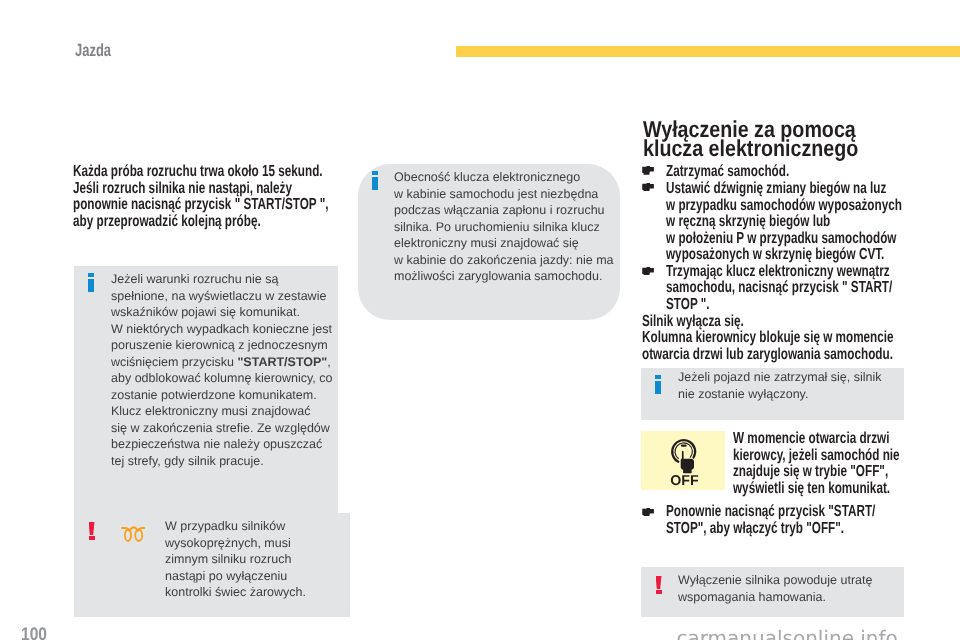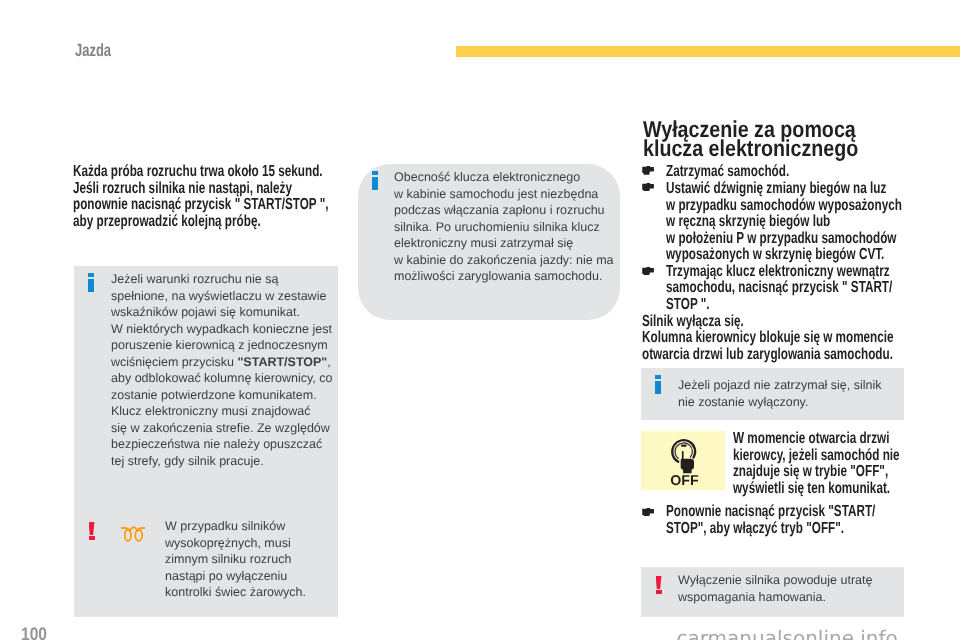--- a/index.html
+++ b/index.html
@@ -69,21 +69,21 @@
       <div class="boxln"><span>wciśnięciem przycisku </span><b>"START/STOP"</b><span>,</span></div>
       <div class="boxln">aby odblokować kolumnę kierownicy, co</div>
       <div class="boxln">zostanie potwierdzone komunikatem.</div>
       <div class="boxln">Klucz elektroniczny musi znajdować</div>
       <div class="boxln">się w zakończenia strefie. Ze względów</div>
       <div class="boxln">bezpieczeństwa nie należy opuszczać</div>
       <div class="boxln">tej strefy, gdy silnik pracuje.</div>
     </div>
   </div>
 
-  <div class="box" style="left:74px;top:497px;width:264px;height:104px;">
+  <div class="box" style="left:74px;top:497px;width:264px;height:104px;padding-left:12px;">
     <span class="icon-excl" style="left:14.5px;top:8.5px;">
         <i class="s"></i>
         <i class="d"></i>
       </span>
     <span class="glowplug" style="left:46.7px;top:11.5px;"><svg width="24.8" height="18.1" viewBox="0 0 25 16" preserveAspectRatio="none" aria-hidden="true">
           <path d="M0.9 2.7 H4.0 C6.3 2.7 7.7 3.8 8.7 5.2 C10.1 3.2 11.3 2.0 12.9 2.0 C14.5 2.0 15.6 3.2 16.8 5.2 C17.8 3.8 19.2 2.7 21.4 2.7 H24.1" fill="none" stroke="#f9a01b" stroke-width="1.8" stroke-linecap="round" stroke-linejoin="round"></path>
           <ellipse cx="7.0" cy="9.1" rx="3.1" ry="5.0" fill="none" stroke="#f9a01b" stroke-width="1.8"></ellipse>
           <ellipse cx="17.9" cy="9.1" rx="3.5" ry="5.0" fill="none" stroke="#f9a01b" stroke-width="1.8"></ellipse>
         </svg></span>
     <div class="blk" style="left:91px;top:5px;width:165px;">
@@ -98,21 +98,21 @@
   <div class="box" style="left:358px;top:148px;width:262px;height:156px;border-radius:32px;">
     <span class="icon-i" style="left:14.4px;top:7.1px;">
         <i class="d"></i>
         <i class="s"></i>
       </span>
     <div class="blk" style="left:36px;top:5px;width:230px;">
       <div class="boxln">Obecność klucza elektronicznego</div>
       <div class="boxln">w kabinie samochodu jest niezbędna</div>
       <div class="boxln">podczas włączania zapłonu i rozruchu</div>
       <div class="boxln">silnika. Po uruchomieniu silnika klucz</div>
-      <div class="boxln">elektroniczny musi zatrzymał się</div>
+      <div class="boxln">elektroniczny musi znajdować się</div>
       <div class="boxln">w kabinie do zakończenia jazdy: nie ma</div>
       <div class="boxln">możliwości zaryglowania samochodu.</div>
     </div>
   </div>
 
   <div class="title" style="left:642.5px;top:104px;width:320px;">
     <div>Wyłączenie za pomocą</div>
     <div>klucza elektronicznego</div>
   </div>
 
@@ -147,21 +147,21 @@
     <div class="ln">Silnik wyłącza się.</div>
     <div class="ln">Kolumna kierownicy blokuje się w momencie</div>
     <div class="ln">otwarcia drzwi lub zaryglowania samochodu.</div>
   </div>
 
   <div class="box" style="left:641px;top:352px;width:263px;height:52px;">
     <span class="icon-i" style="left:14.4px;top:7.1px;">
         <i class="d"></i>
         <i class="s"></i>
       </span>
-    <div class="blk" style="left:37px;top:9px;width:220px;">
+    <div class="blk" style="left:37px;top:1px;width:220px;">
       <div class="boxln">Jeżeli pojazd nie zatrzymał się, silnik</div>
       <div class="boxln">nie zostanie wyłączony.</div>
     </div>
   </div>
 
   <div class="figbox" style="left:641px;top:415px;width:84px;height:59px;"><svg width="84" height="59" viewBox="0 0 84 59" aria-hidden="true">
     <path d="M52.45 26.69 A11.5 11.5 0 1 0 37.30 30.75" fill="none" stroke="#231f20" stroke-width="2.2" stroke-linecap="round"></path>
     <path d="M49.36 26.19 A8.7 8.7 0 1 0 37.34 27.46" fill="none" stroke="#231f20" stroke-width="1.15" stroke-linecap="round"></path>
     <rect x="39.9" y="13.4" width="5.8" height="2.4" rx="1.1" fill="#231f20"></rect>
     <path d="M42.3 19.7 c-1.4 0 -1.4 1.05 -1.4 1.55 l0 6.2 c-0.8 0.35 -1.2 1.1 -1.2 2.0 l0 6.6 c0 0.9 0.45 1.7 1.2 2.1 l1.2 0.65 l0 3.5 l8.5 0 l0 -3.5 l1.3 -0.7 c0.7 -0.4 1.1 -1.2 1.1 -2.05 l0 -5.5 c0 -1.5 -1.2 -2.7 -2.7 -2.7 l-7.7 0 l0 -6.6 c0 -0.5 0 -1.55 -1.3 -1.55 z" fill="#231f20"></path>

